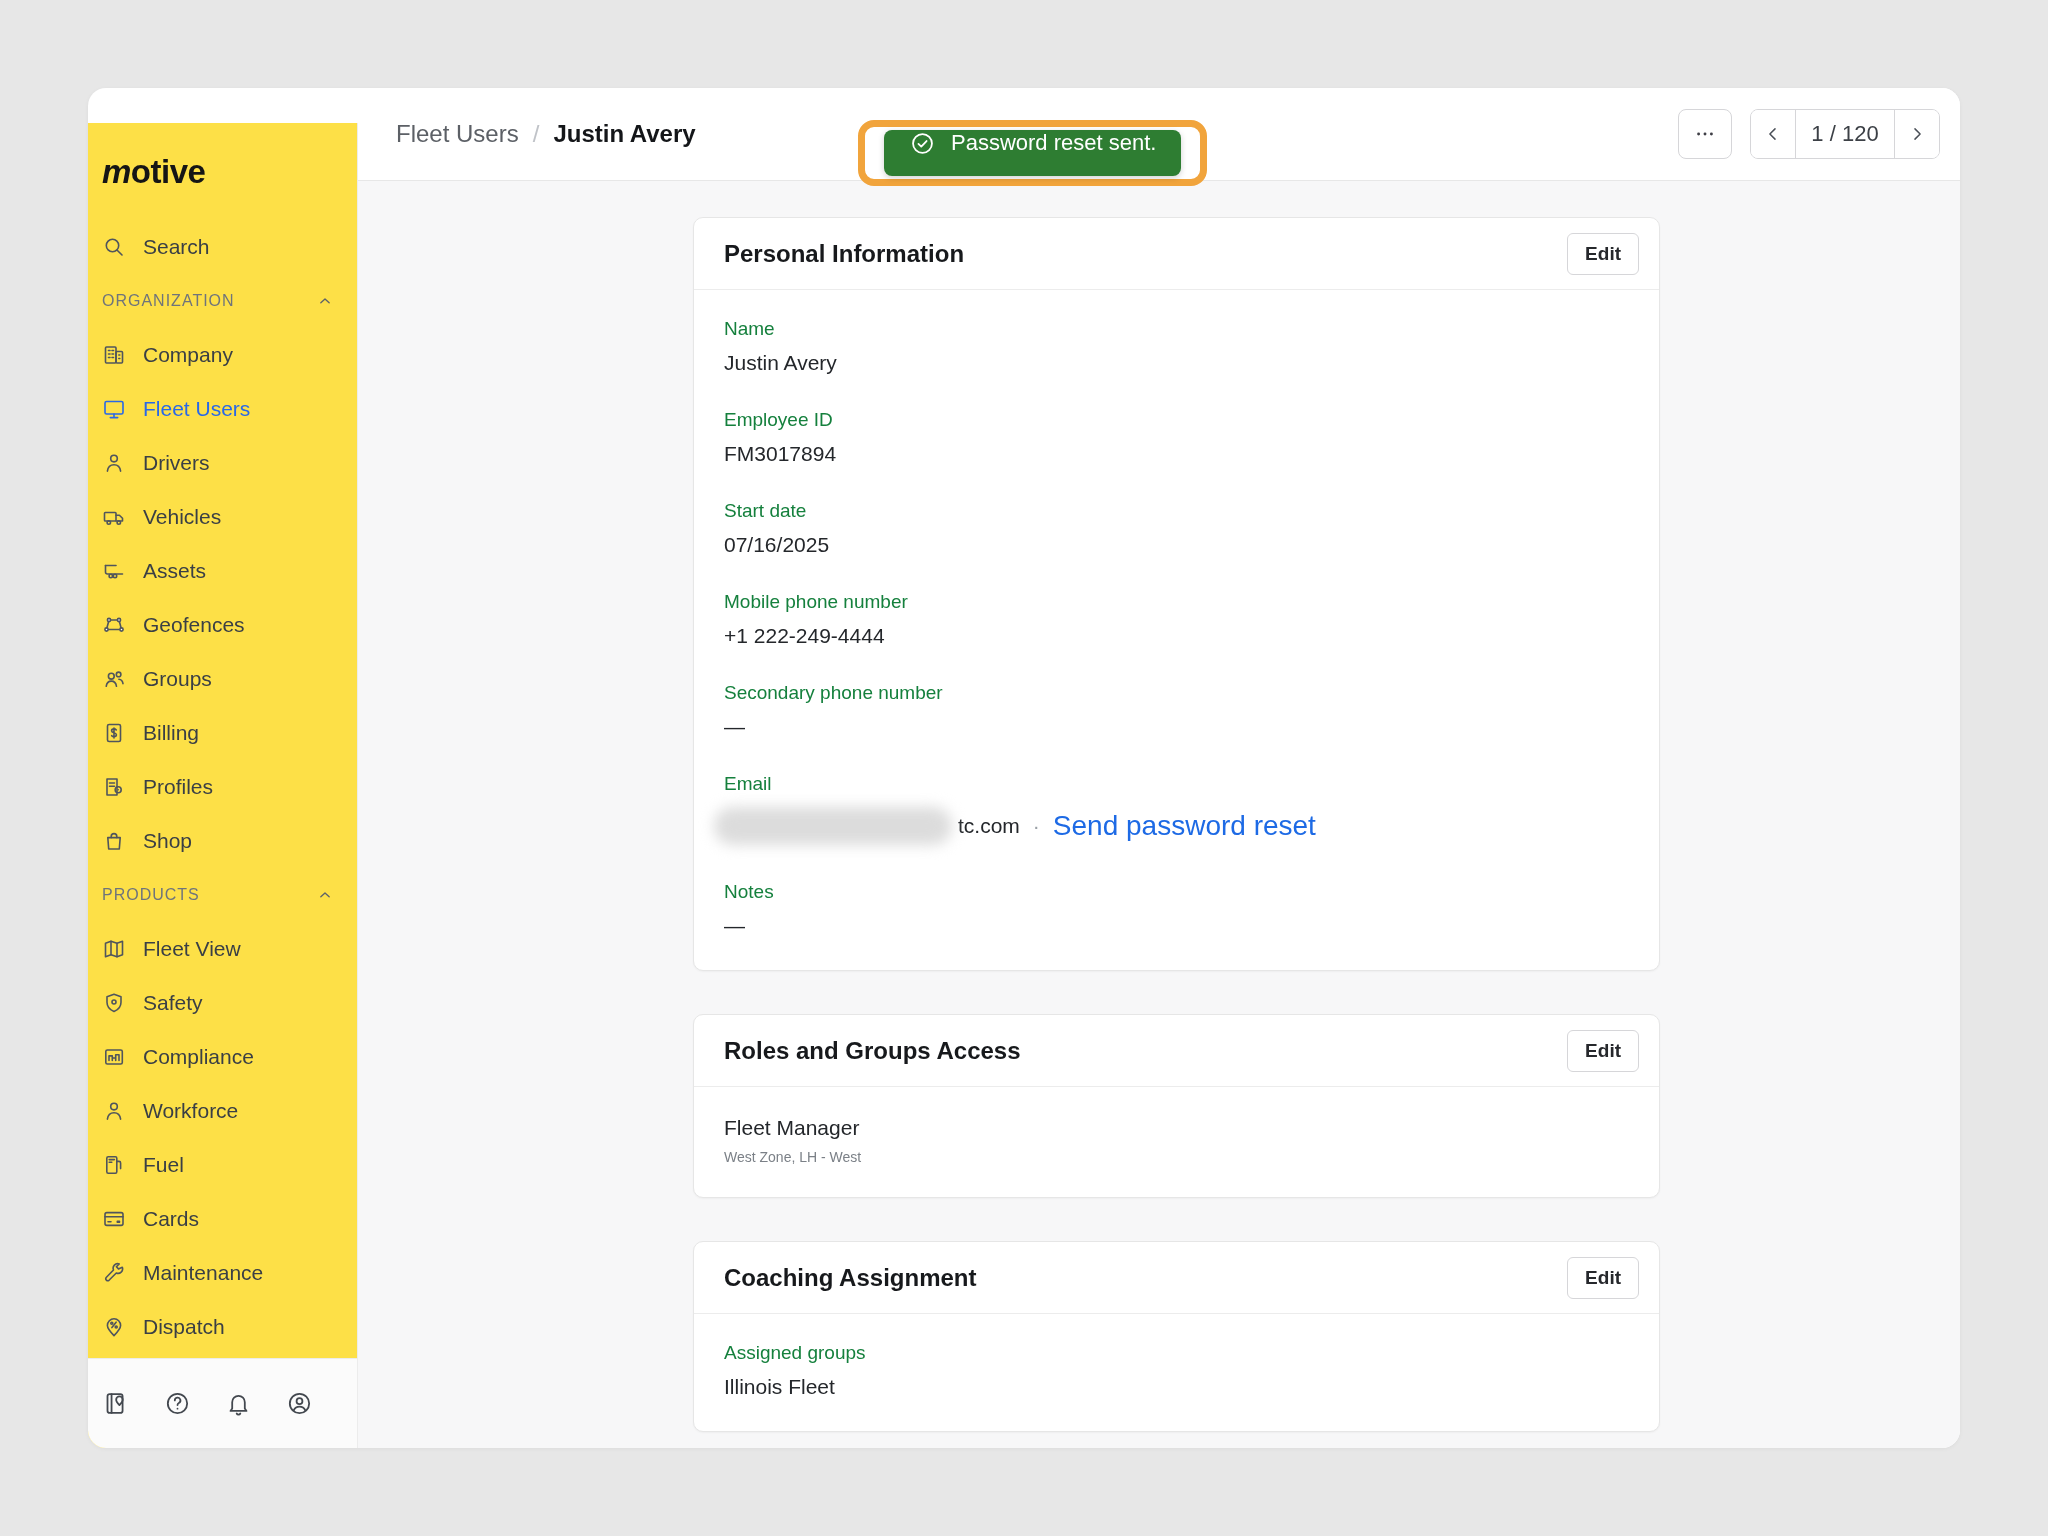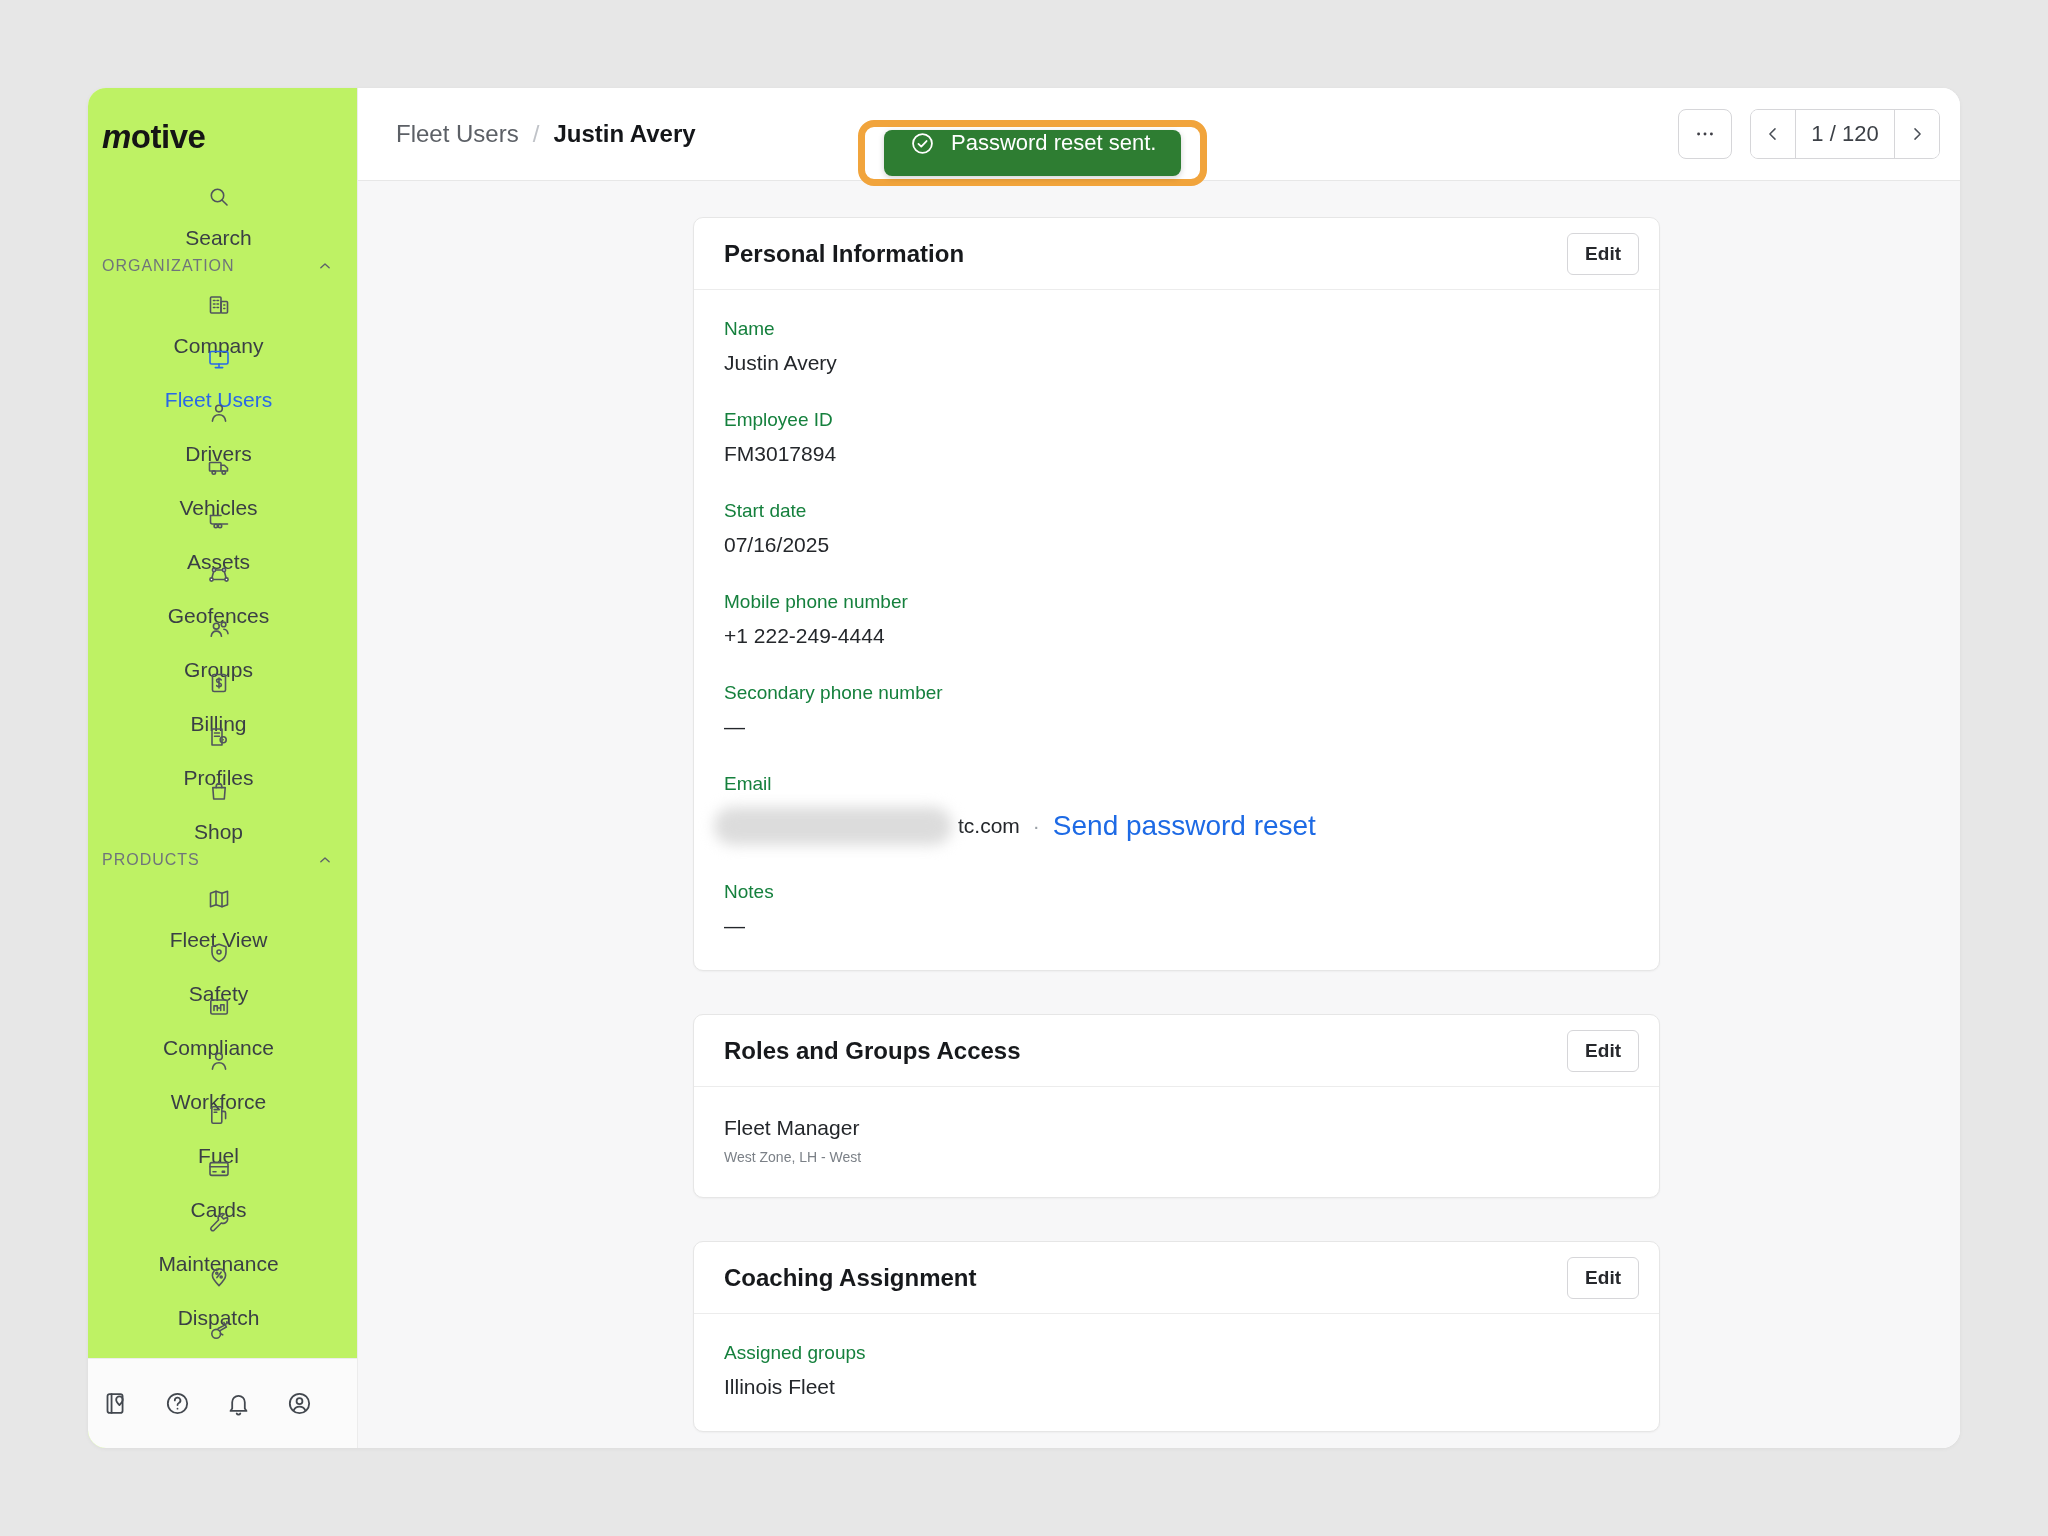--- a/index.html
+++ b/index.html
@@ -2,28 +2,28 @@
 <html style="--accent-blue: #2968E8; --link-blue: #1D6AE5; --toast-green: #2E7D32; --highlight-orange: #F1A43C;"><head>
 <meta charset="utf-8">
 <style>
   * { margin:0; padding:0; box-sizing:border-box; }
   html,body { width:2048px; height:1536px; overflow:hidden; background:#e7e7e7;
               font-family:"Liberation Sans","DejaVu Sans",sans-serif; }
   .window { position:absolute; left:88px; top:88px; width:1872px; height:1360px;
             background:#fff; border-radius:18px; overflow:hidden; display:flex;
             box-shadow:0 1px 4px rgba(0,0,0,.05); }
   
-  .sidebar { width:270px; flex:none; background:#bef264; border-right:1px solid #ececec;
-             position:relative; overflow:hidden; }
+  .sidebar { width:270px; flex:none; background:#fde047; border-right:1px solid #ececec;
+             position:relative; overflow:hidden;margin-top:35px; }
   .logo { height:97px; display:flex; align-items:center; padding-left:14px; }
   .logo-text { font-size:33px; font-weight:bold; color:#151515; letter-spacing:-.5px; }
   .logo-text::first-letter { font-style:italic; }
   .nav { height:calc(100% - 97px); overflow:hidden; }
   .nav-item { height:54px; display:flex; align-items:center; gap:17px;
-              padding:0 22px 0 14px; font-size:21px; color:#3a3f45; cursor:pointer;flex-direction:column; }
+              padding:0 22px 0 14px; font-size:21px; color:#3a3f45; cursor:pointer; }
   .nav-item .icn { width:24px; height:24px; color:#50555c; flex:none; }
   .nav-item.active { color:var(--accent-blue,#2968E8); }
   .nav-item.active .icn { color:var(--accent-blue,#2968E8); }
   .section-head { height:54px; display:flex; align-items:center; justify-content:space-between;
                   padding:0 22px 0 14px; font-size:16px; letter-spacing:1px; color:#6f747b;
                   font-weight:500; cursor:pointer; }
   .sec-chevron { width:20px; height:20px; color:#5d6269; }
   .side-footer { position:absolute; left:0; right:0; bottom:0; height:90px; background:#fbfbfb;
                  border-top:1px solid #ececec; display:flex; align-items:center;
                  justify-content:space-between; padding:0 38px 0 8px; z-index:3; }

